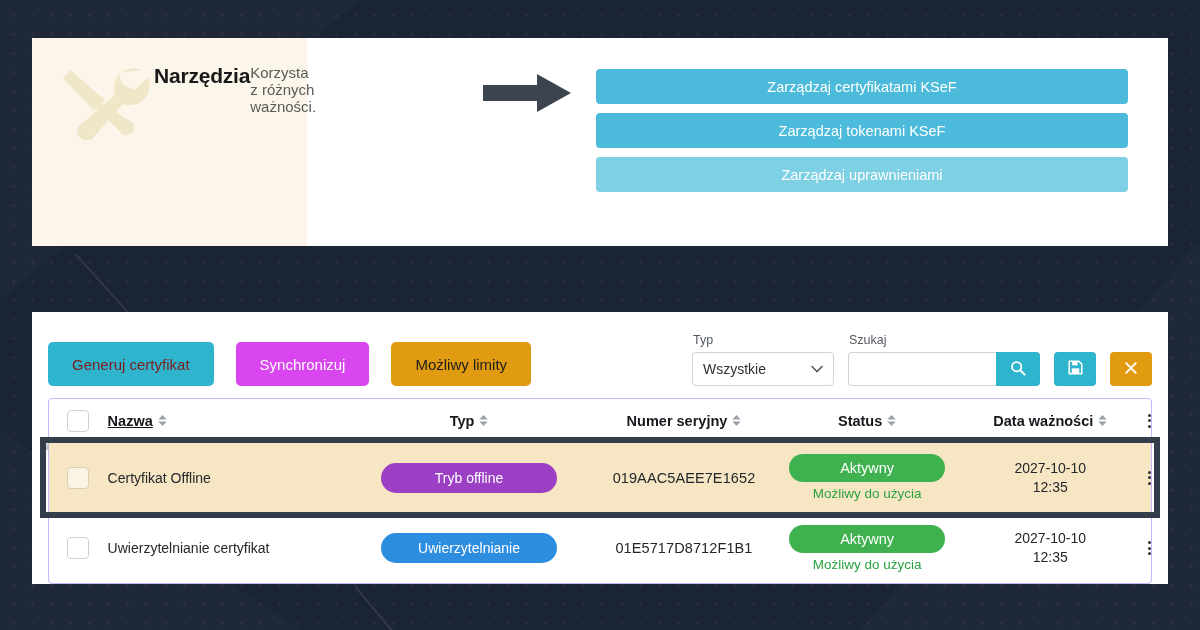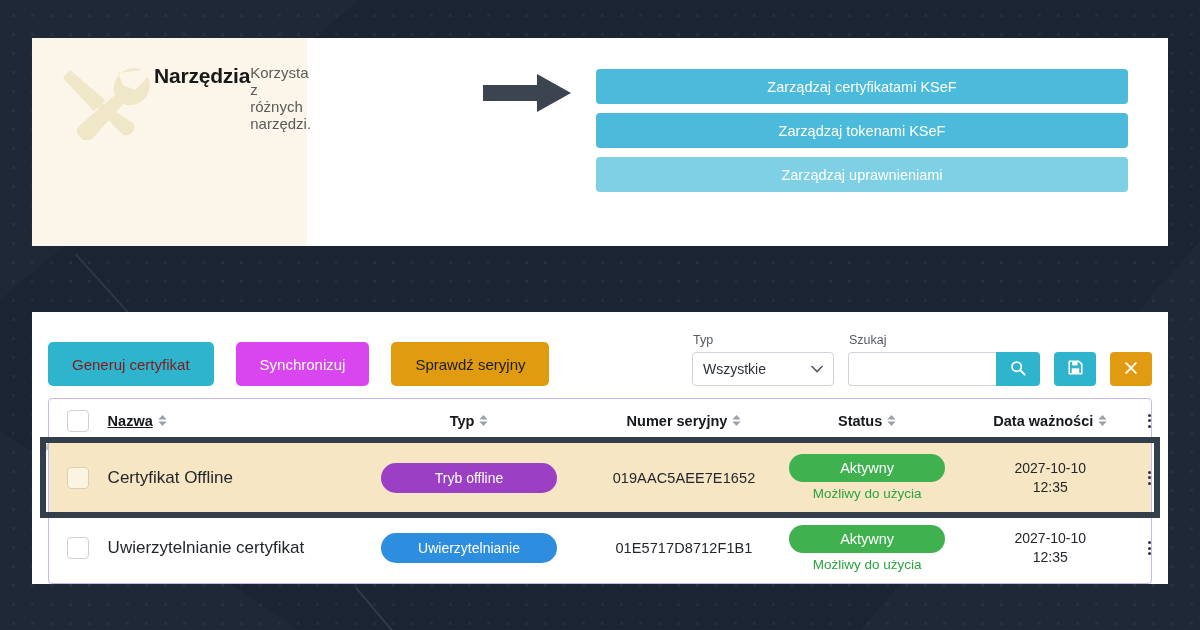--- a/index.html
+++ b/index.html
@@ -229,21 +229,21 @@
   .highlighted .checkbox { background: #fbf4e2; border-color: #d9cfb6; }
 
   .th-text {
     font-size: 14.5px;
     font-weight: bold;
     color: #15181c;
   }
   .th-text.underlined { text-decoration: underline; }
   .th-cell { display: inline-flex; align-items: center; gap: 5px; cursor: pointer; }
 
-  .cell-text { font-size: 17px; color: #23272b; }
+  .cell-text { font-size: 14px; color: #23272b; }
   .cell-serial { font-size: 14.5px; color: #23272b; letter-spacing: 0.1px; }
   .date-line { font-size: 14px; color: #23272b; line-height: 1.35; }
 
   .pill {
     border-radius: 999px;
     color: #ffffff;
     font-size: 14px;
     padding: 7px 0;
     width: 176px;
     text-align: center;
@@ -303,21 +303,21 @@
 
           <path d="M84 6 a20 20 0 0 0 -27 25 L21 62 a7 7 0 0 0 0 10 l3 3 a7 7 0 0 0 10 0 l31 -35 a20 20 0 0 0 25 -27 L77 26 L65 21 L60 9 Z"></path>
 
           <path d="M12 6 L5 14 L36 47 L47 36 Z"></path>
           <path d="M44 39 L39 44 L64 70 a8 8 0 0 0 11 -11 Z"></path>
         </g>
         <circle cx="14" cy="62" r="0" fill="#fbf6e9"></circle>
       </svg>
     </div>
     <div class="tools-title">Narzędzia</div>
-    <div class="tools-desc">Korzysta z różnych narzędzi.</div>
+    <div class="tools-desc">Korzysta z różnych ważności.</div>
   </div>
 
   <div class="top-actions">
     <div class="arrow-wrap">
       <svg viewBox="0 0 90 38" width="90" height="38" aria-hidden="true">
         <path d="M0 11 L54 11 L54 0 L88 19 L54 38 L54 27 L0 27 Z" fill="#3b444f"></path>
       </svg>
     </div>
 
     <div class="btn-stack">
@@ -326,21 +326,21 @@
       <button class="ksef-btn" style="background:#7ed0e4">Zarządzaj uprawnieniami</button>
     </div>
   </div>
 </div>
 
 <div class="bottom-panel">
 
   <div class="toolbar">
     <button class="tbtn tbtn-generate">Generuj certyfikat</button>
     <button class="tbtn tbtn-sync">Synchronizuj</button>
-    <button class="tbtn tbtn-limits">Sprawdź seryjny</button>
+    <button class="tbtn tbtn-limits">Możliwy limity</button>
 
     <div class="filters">
 
       <div class="field-group">
         <div class="field-label">Typ</div>
         <div class="select-box">
           <span>Wszystkie</span>
           <span class="chev">
             <svg viewBox="0 0 12 8" width="12" height="8" aria-hidden="true">
               <path d="M1 1.5 L6 6.5 L11 1.5" fill="none" stroke="#55595e" stroke-width="1.6" stroke-linecap="round"></path>

